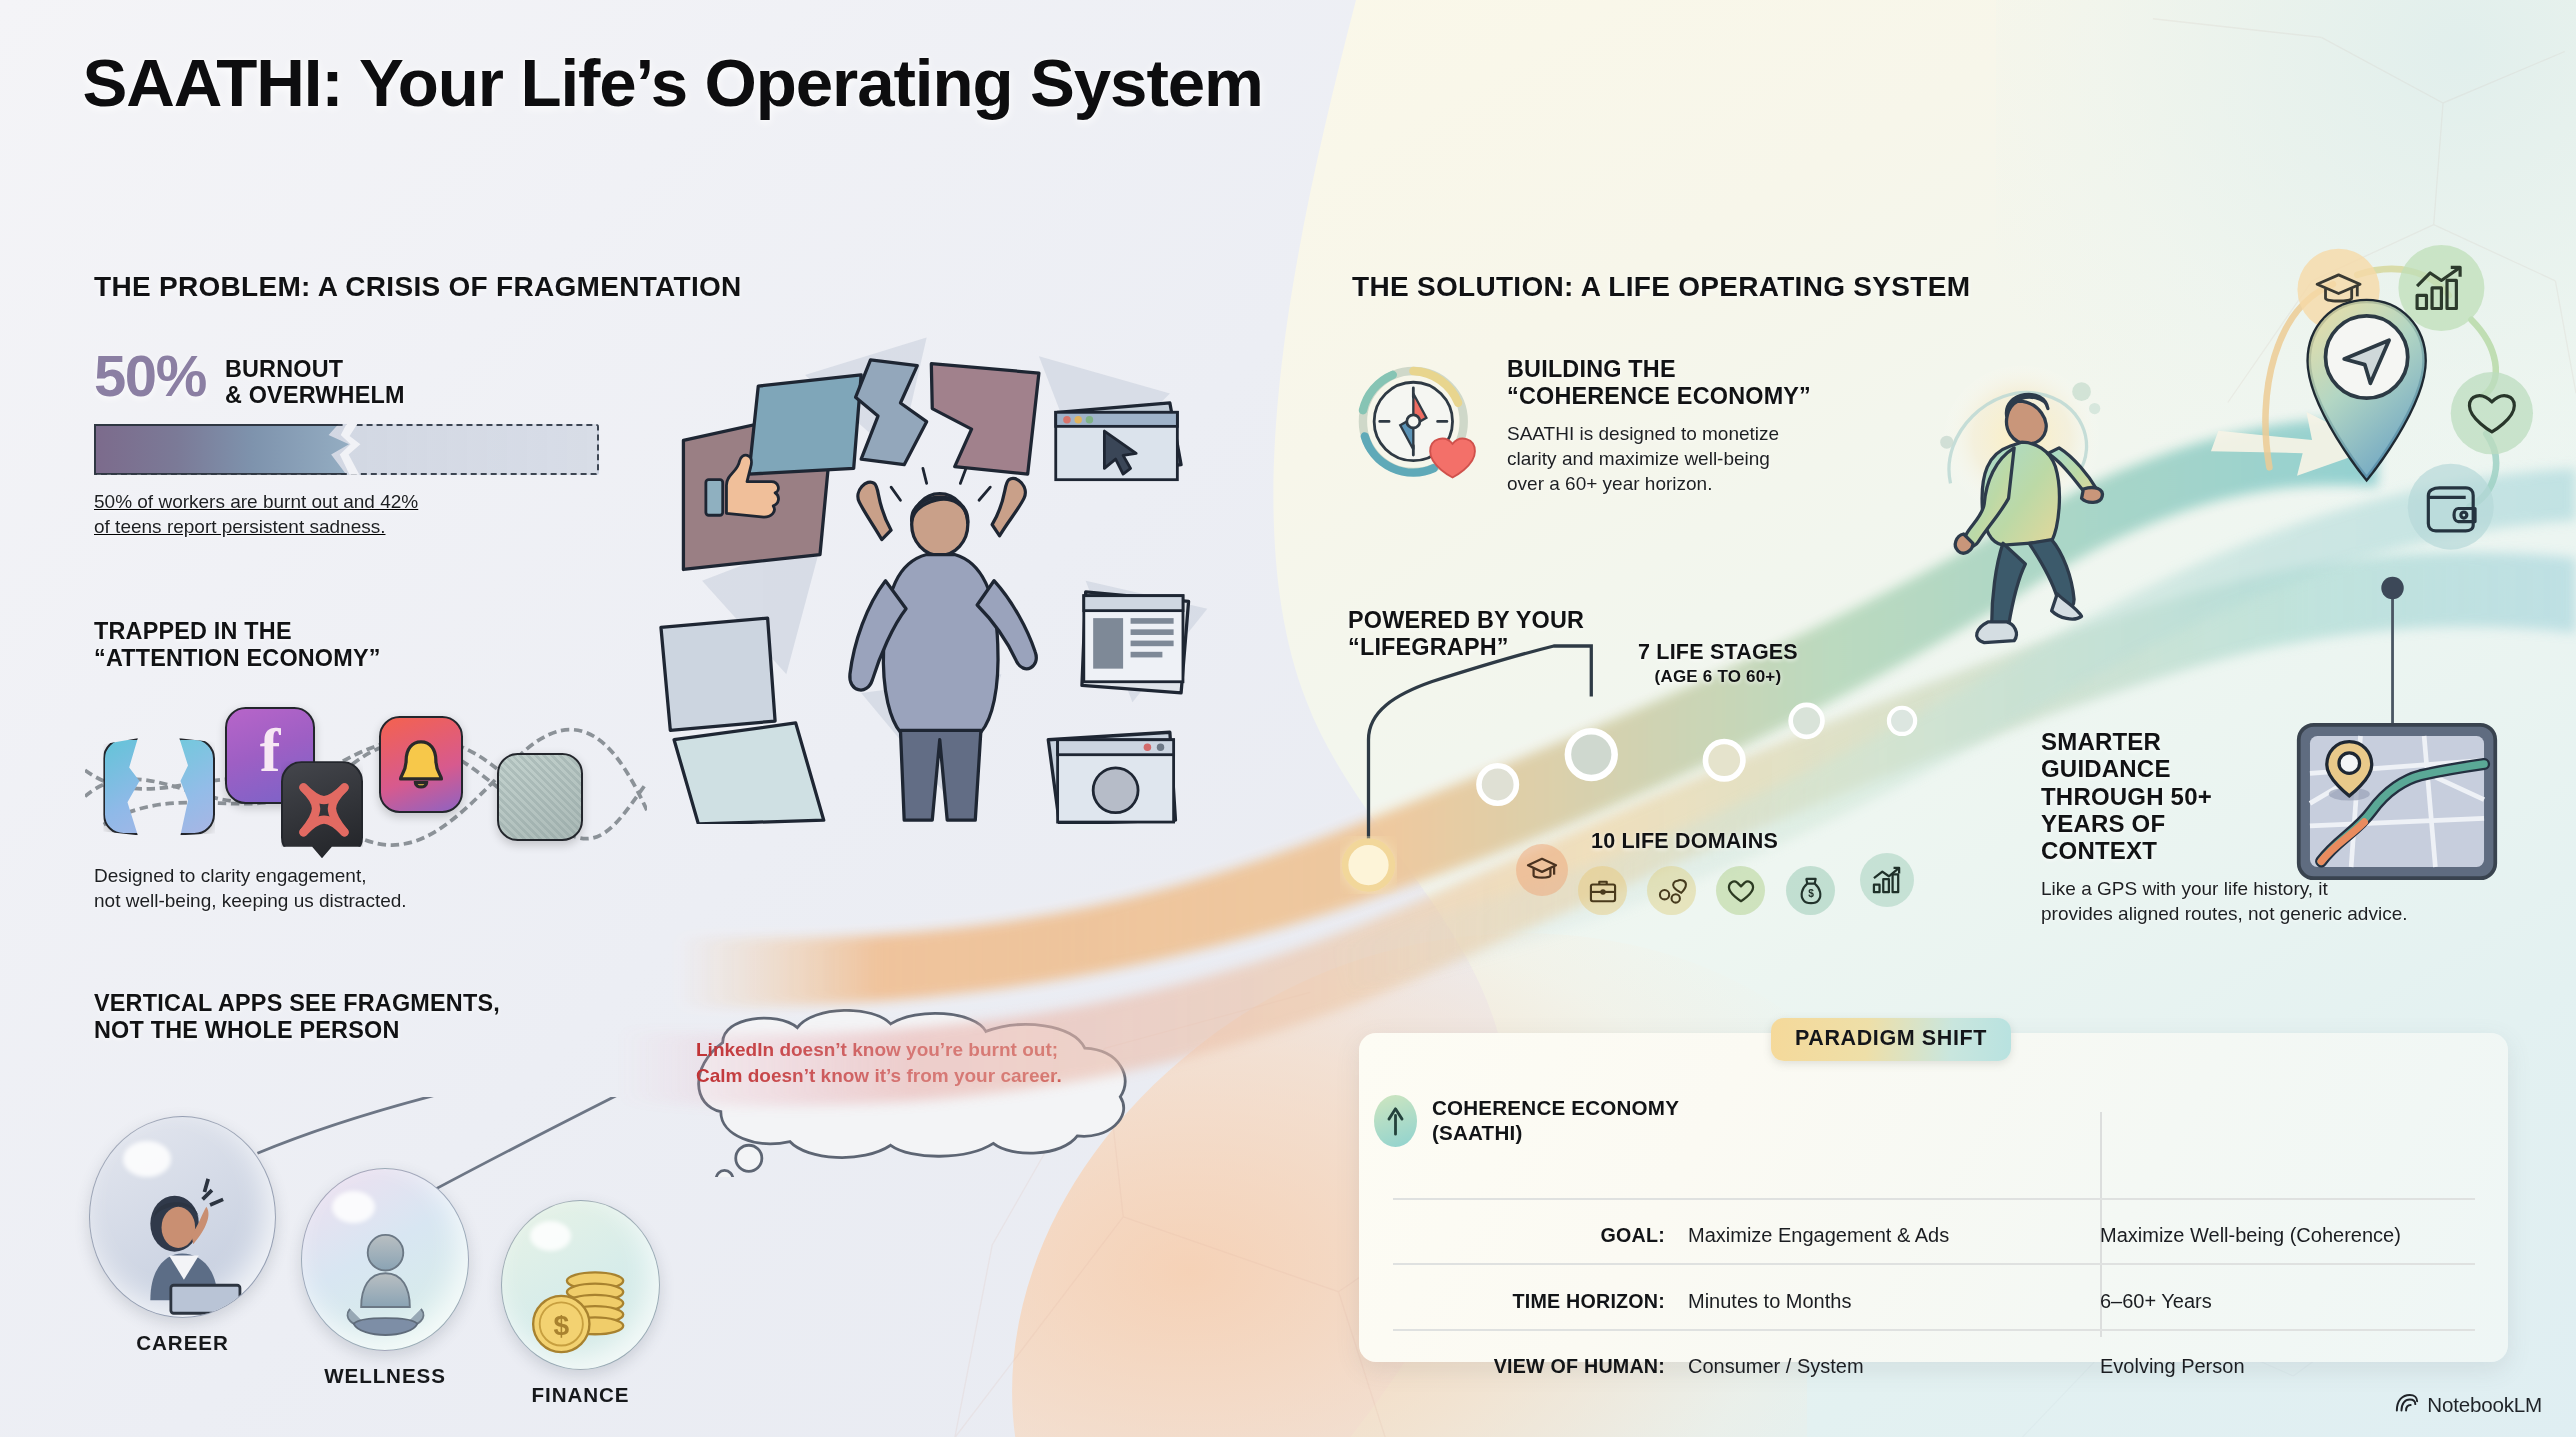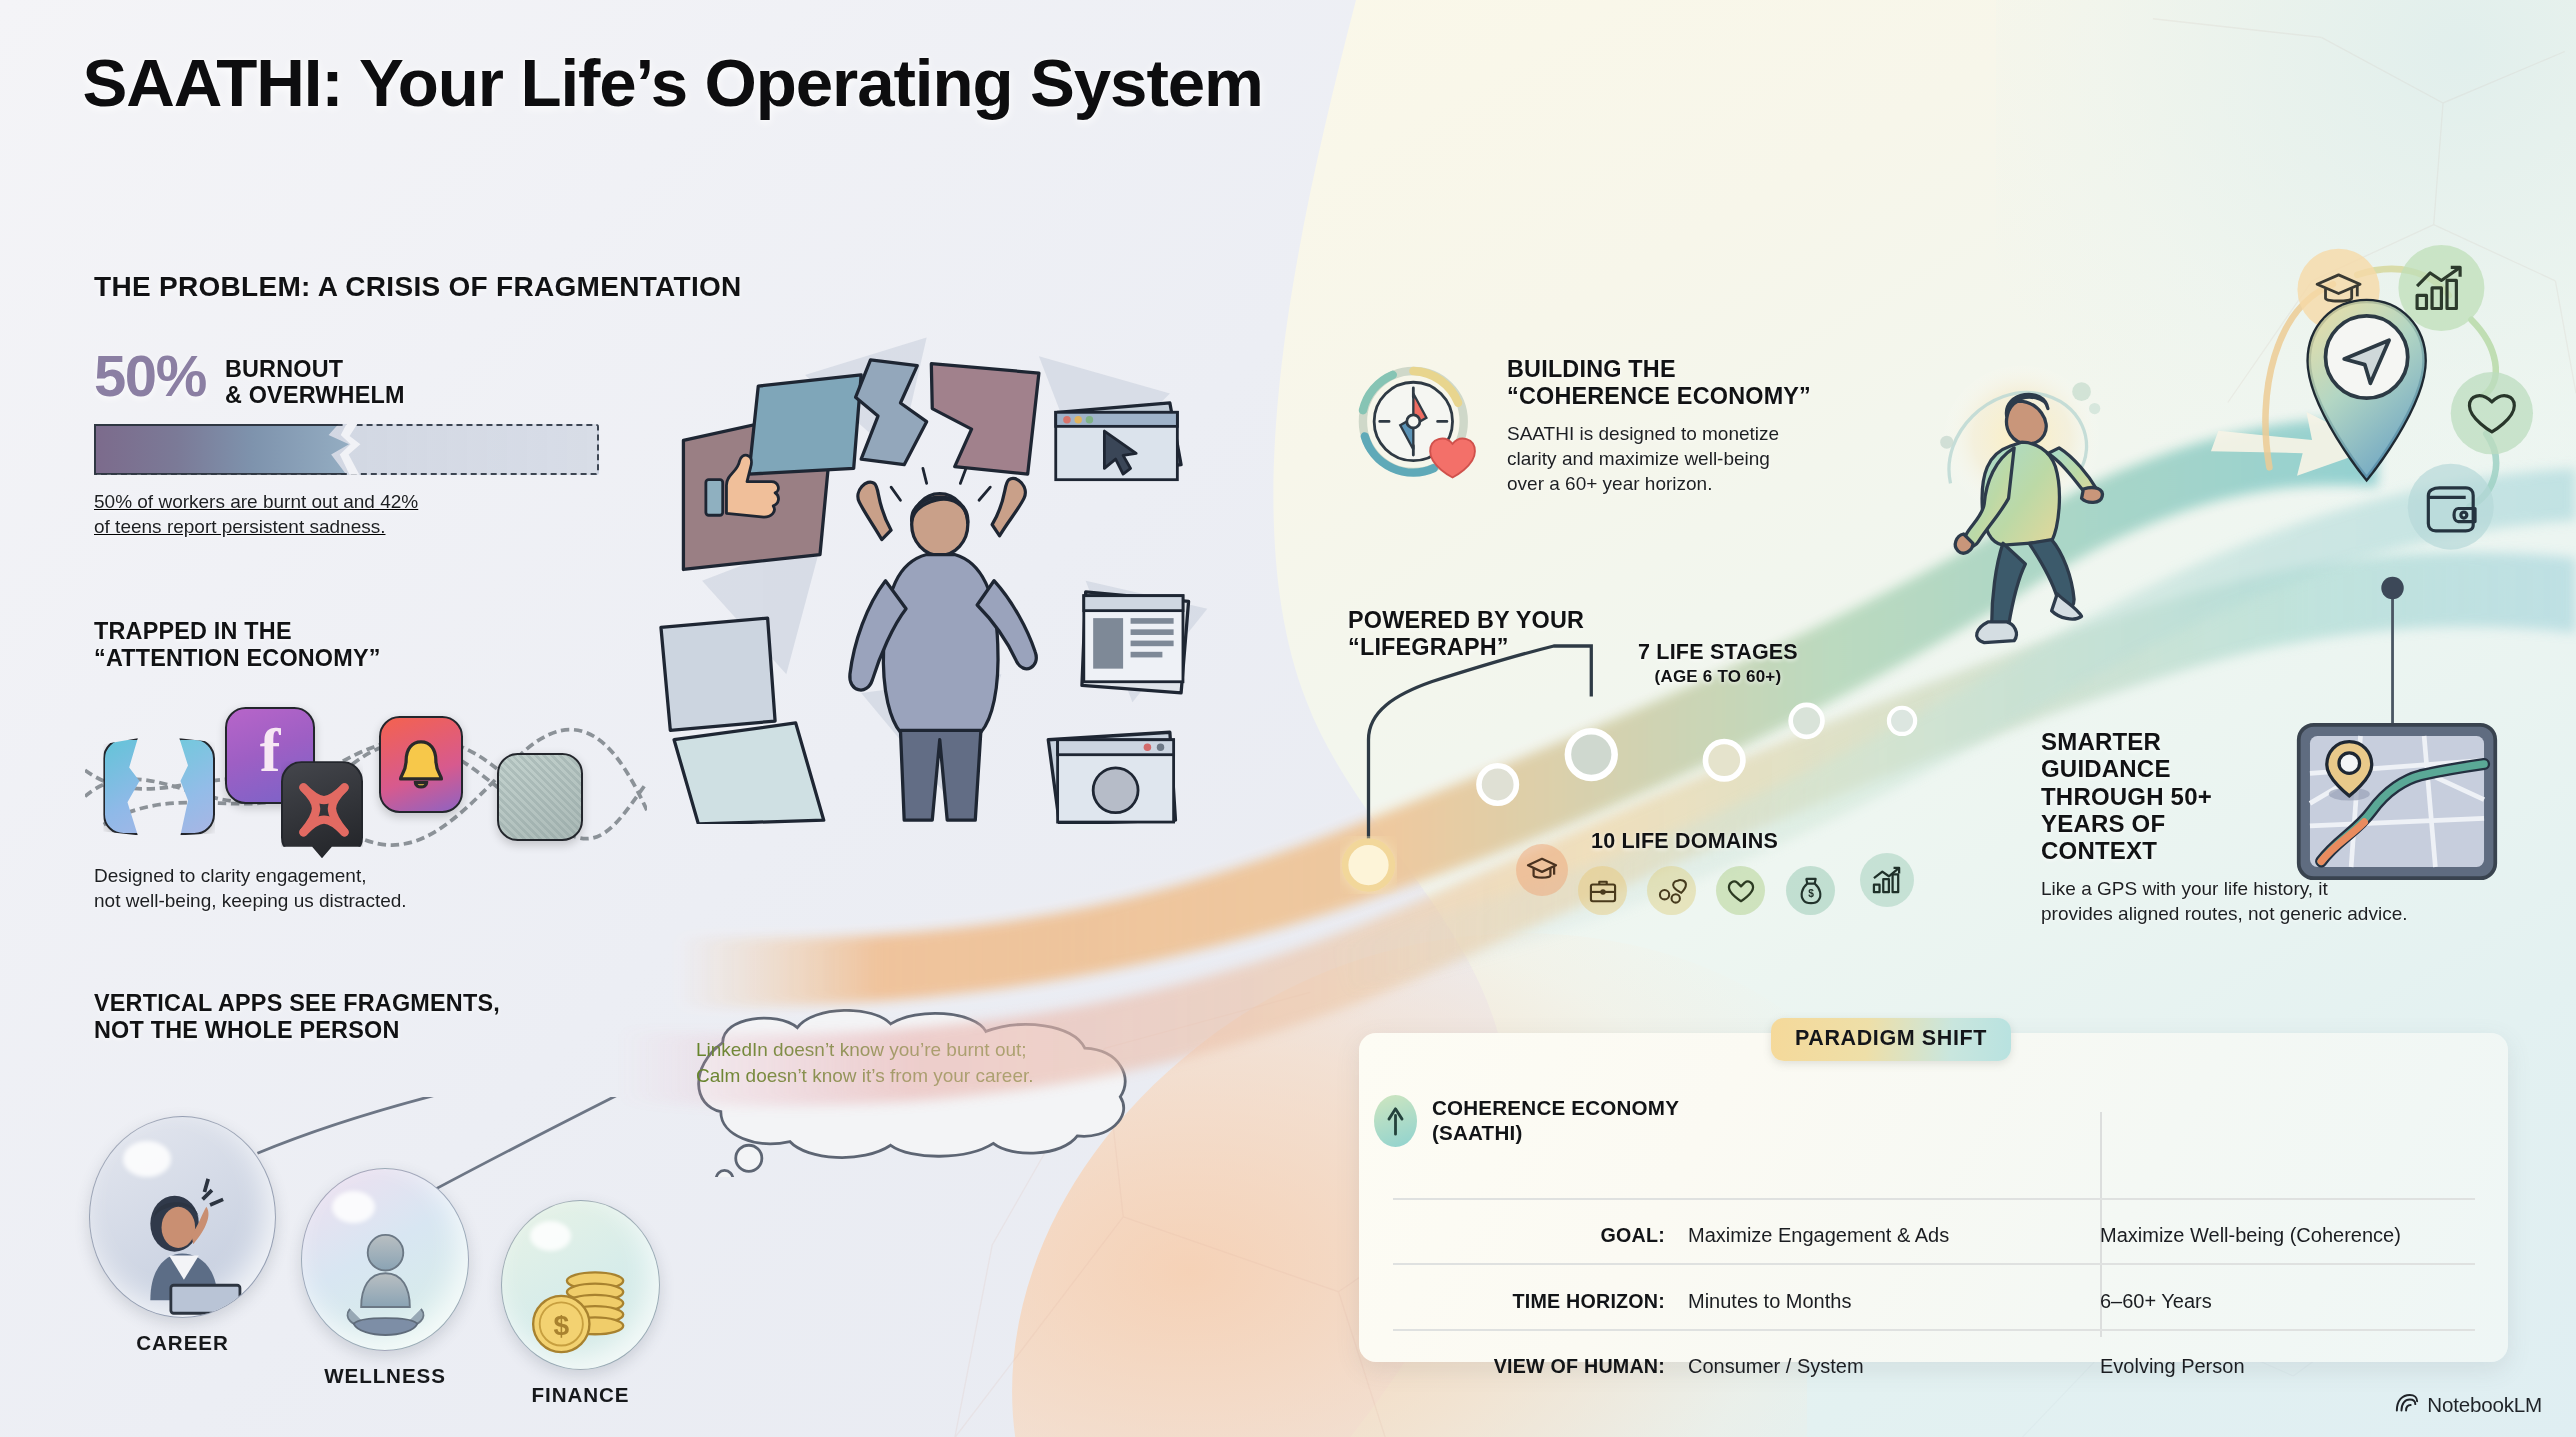--- a/index.html
+++ b/index.html
@@ -141,21 +141,21 @@
   .b2 { width:168px; height:183px; background:linear-gradient(150deg,#f0dff0,#d8e6f2 45%,#d6efe6); }
   .b3 { width:159px; height:170px; background:linear-gradient(150deg,#e8f3e6,#d6ecea 55%,#cfe7e2); }
   .bub-cap { font-size:20.6px; font-weight:bold; color:#16181b; letter-spacing:0.9px; margin-top:13px; }
 
   
   #thought {
     position:absolute; left:666px; top:1009px; width:496px; height:112px;
   }
   .thought-text {
     position:absolute; left:30px; top:28px; width:440px;
-    font-size:19px; font-weight:400; color:#4d7c0f; line-height:1.38;
+    font-size:19px; font-weight:700; color:#b91c1c; line-height:1.38;
   }
 
   
   #fragment-art { position:absolute; left:646px; top:300px; width:580px; height:524px; }
 
   
   #ribbon { position:absolute; left:0; top:0; width:2576px; height:1438px; pointer-events:none; }
 
   
   #coherence { position:absolute; left:1507px; top:356px; width:440px; }
@@ -532,20 +532,21 @@
         <path d="M198 156 C210 152,220 156,218 164 C216 172,202 172,196 166 Z" fill="#c9967a"></path>
         <path d="M70 204 C62 206,58 216,64 222 C70 228,80 222,80 214 Z" fill="#c9967a"></path>
         <path d="M112 214 C104 238,100 272,100 300 C100 316,114 318,118 302 C122 278,128 252,136 236 Z" fill="#3c5a6b"></path>
         <path d="M140 214 C152 232,164 252,170 272 C174 286,188 288,188 274 C186 250,176 224,164 210 Z" fill="#3c5a6b"></path>
         <path d="M96 298 C84 304,78 316,92 320 L124 318 C130 310,124 300,116 298 Z" fill="#d4dde2"></path>
         <path d="M170 268 C178 276,192 284,196 292 C188 298,172 294,164 286 Z" fill="#d4dde2"></path>
       </g>
     </svg>
   </div>
 
+  <div class="sec-head" id="head-solution">THE SOLUTION: A LIFE OPERATING SYSTEM</div>
 
   <div id="compass">
     <svg width="140" height="140" viewBox="0 0 150 150">
       <circle cx="70" cy="68" r="54" fill="none" stroke="#cfd8c9" stroke-width="9"></circle>
       <path d="M70 14 A54 54 0 0 1 118 48" fill="none" stroke="#e8d58e" stroke-width="9" stroke-linecap="round"></path>
       <path d="M18 84 A54 54 0 0 0 92 118" fill="none" stroke="#5fa9b8" stroke-width="9" stroke-linecap="round"></path>
       <path d="M16 56 A54 54 0 0 1 48 18" fill="none" stroke="#86c4b4" stroke-width="9" stroke-linecap="round"></path>
       <circle cx="70" cy="68" r="42" fill="#f5f6f2" stroke="#2f3a44" stroke-width="3"></circle>
       <g stroke="#2f3a44" stroke-width="3" stroke-linecap="round">
         <path d="M70 32 v10 M70 94 v10 M34 68 h10 M96 68 h10"></path>

